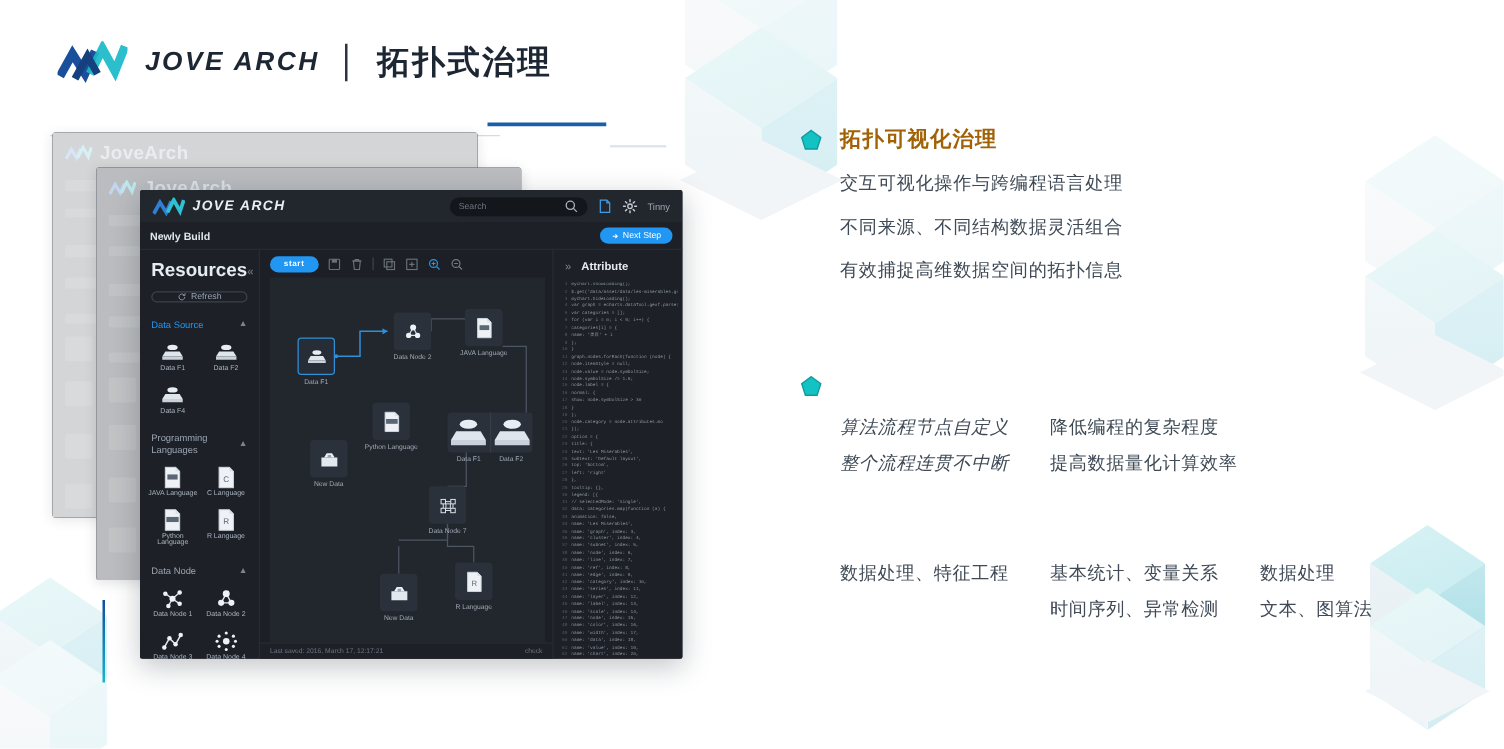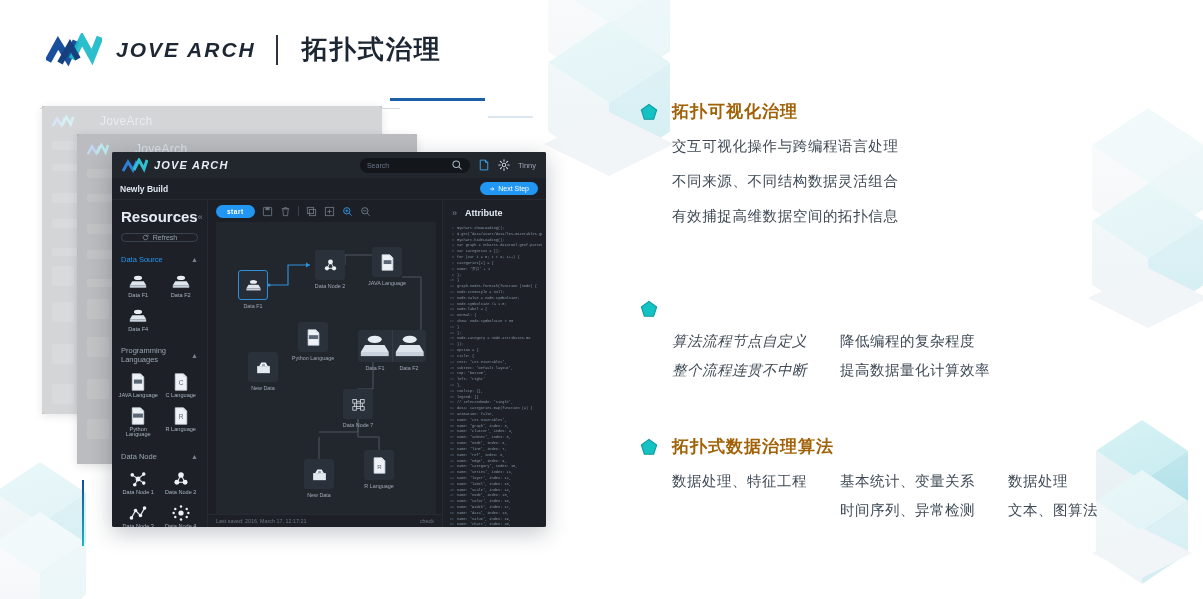--- a/index.html
+++ b/index.html
@@ -50,21 +50,21 @@
   .shot { position:absolute; border-radius:2px; overflow:hidden; }
   .shot-back1 { left:42px; top:106px; width:340px; height:308px;
                 background:#2b3038; box-shadow:0 2px 10px rgba(0,0,0,.10); }
   .shot-back2 { left:77px; top:134px; width:340px; height:330px;
                 background:#2b3038; box-shadow:0 2px 10px rgba(0,0,0,.12); }
   .veil1 { position:absolute; inset:0; background:rgba(255,255,255,.80); }
   .veil2 { position:absolute; inset:0; background:rgba(255,255,255,.68); }
 
   .mini-logo { display:flex; align-items:center; gap:6px; }
   .mini-logo .mk { width:22px; height:13px; }
-  .mini-logo .tx { font-size:12px; font-weight:normal; color:#8fa6bb; letter-spacing:.3px;margin-left:20px;}
+  .mini-logo .tx { font-size:15px; font-weight:bold; color:#8fa6bb; letter-spacing:.3px;}
 
   .mini-row { height:9px; border-radius:2px; background:rgba(255,255,255,.10); }
 
   
   .shot-main { left:112px; top:152px; width:434px; height:375px;
                background:#1c2026; box-shadow:0 6px 22px rgba(20,30,45,.26); }
 
   .app-top { height:26px; background:#22262d; display:flex; align-items:center;
              padding:0 10px; justify-content:space-between; }
   .app-logo { display:flex; align-items:center; gap:6px; }
@@ -819,26 +819,20 @@
         <span class="ln">整个流程连贯不中断</span>
       </div>
       <div class="col" style="width:180px;">
         <span class="ln">降低编程的复杂程度</span>
         <span class="ln">提高数据量化计算效率</span>
       </div>
     </div>
   </div>
 
   <div class="section" style="top:435px;">
-    <div class="sec-title-row">
-      <svg class="penta" viewBox="0 0 20 20">
-        <polygon points="10,1.5 18.5,7.8 15.2,18 4.8,18 1.5,7.8" fill="#13c2c2" stroke="#0e9aa0" stroke-width="1.2"></polygon>
-      </svg>
-      <span class="sec-title">拓扑式数据治理算法</span>
-    </div>
     <div class="cols">
       <div class="col" style="width:168px;">
         <span class="ln">数据处理、特征工程</span>
       </div>
       <div class="col" style="width:168px;">
         <span class="ln">基本统计、变量关系</span>
         <span class="ln">时间序列、异常检测</span>
       </div>
       <div class="col">
         <span class="ln">数据处理</span>

